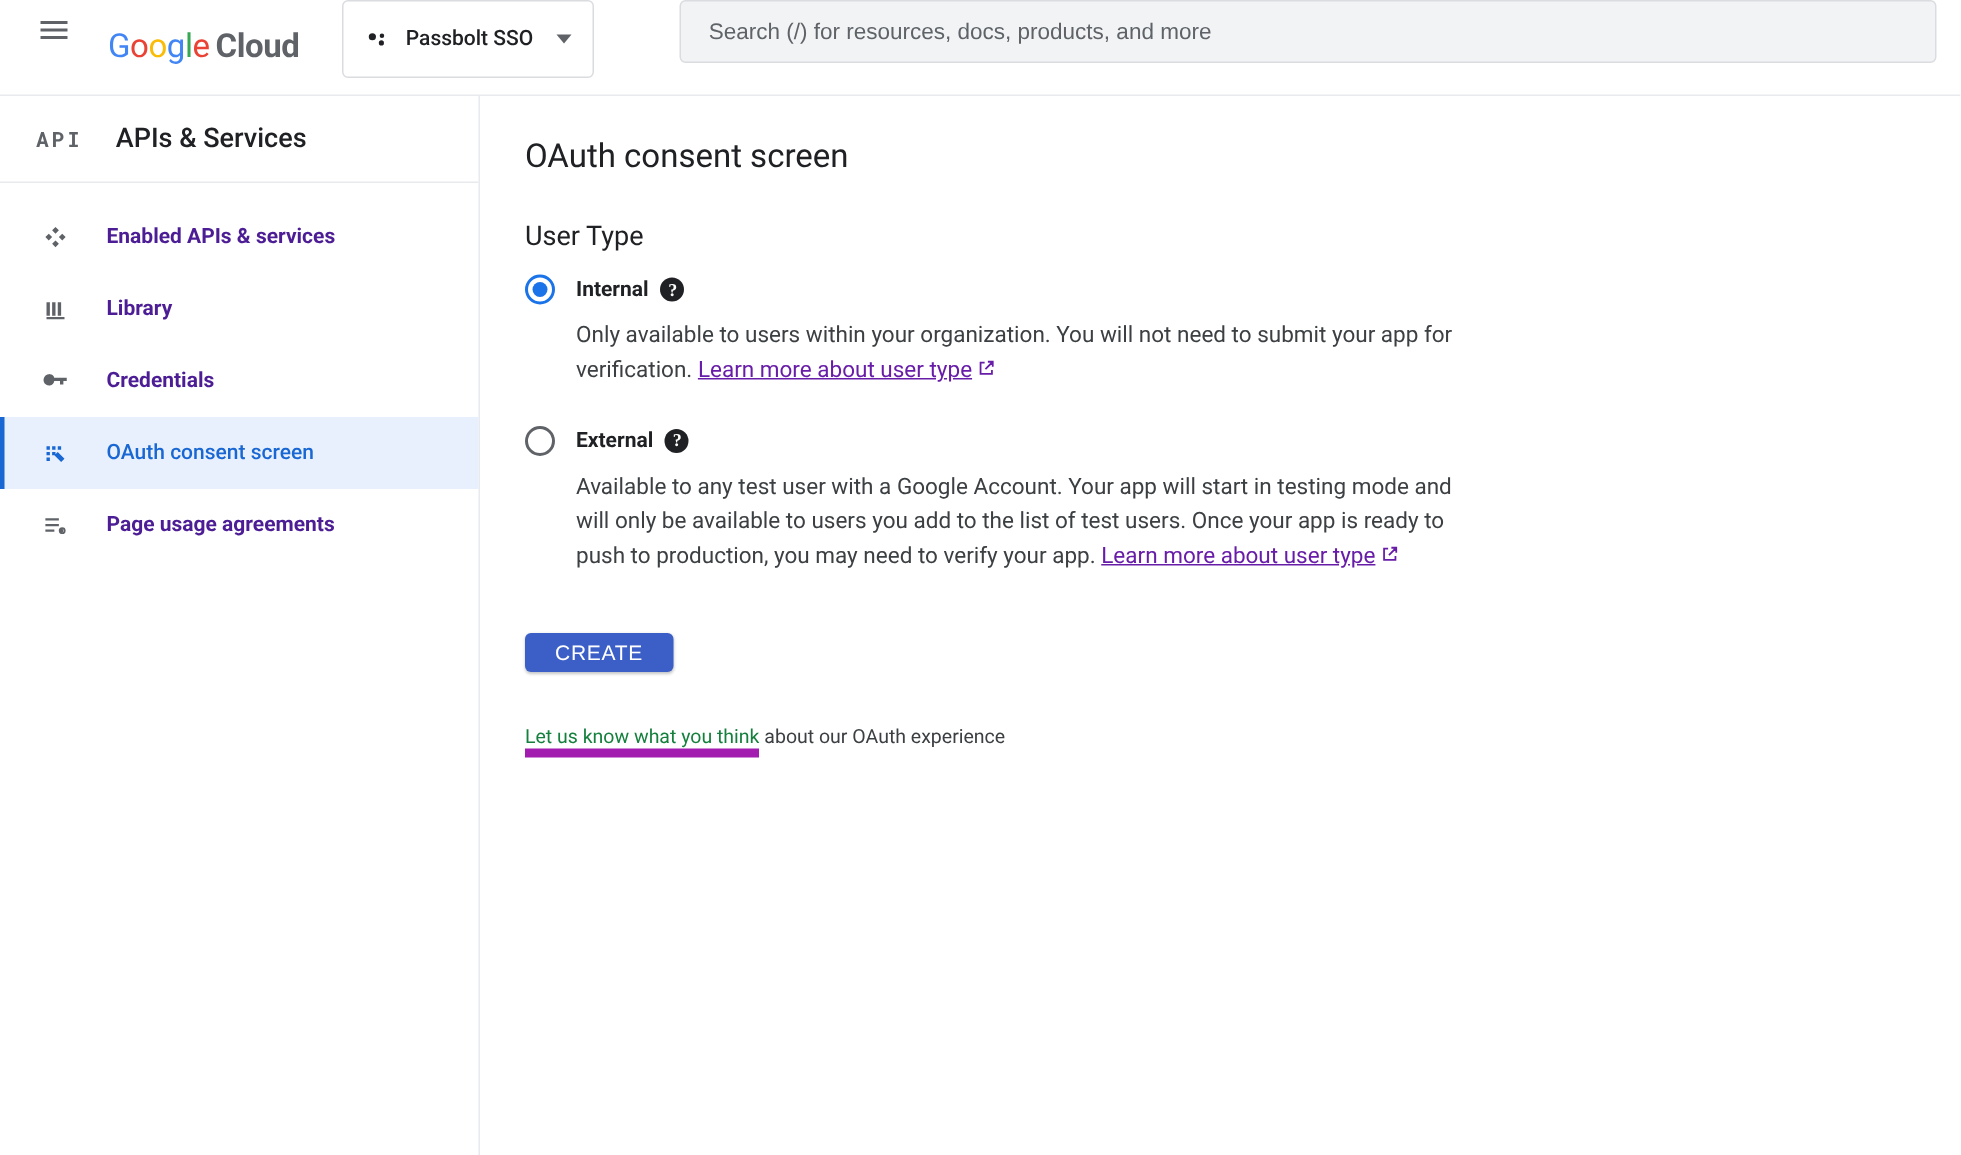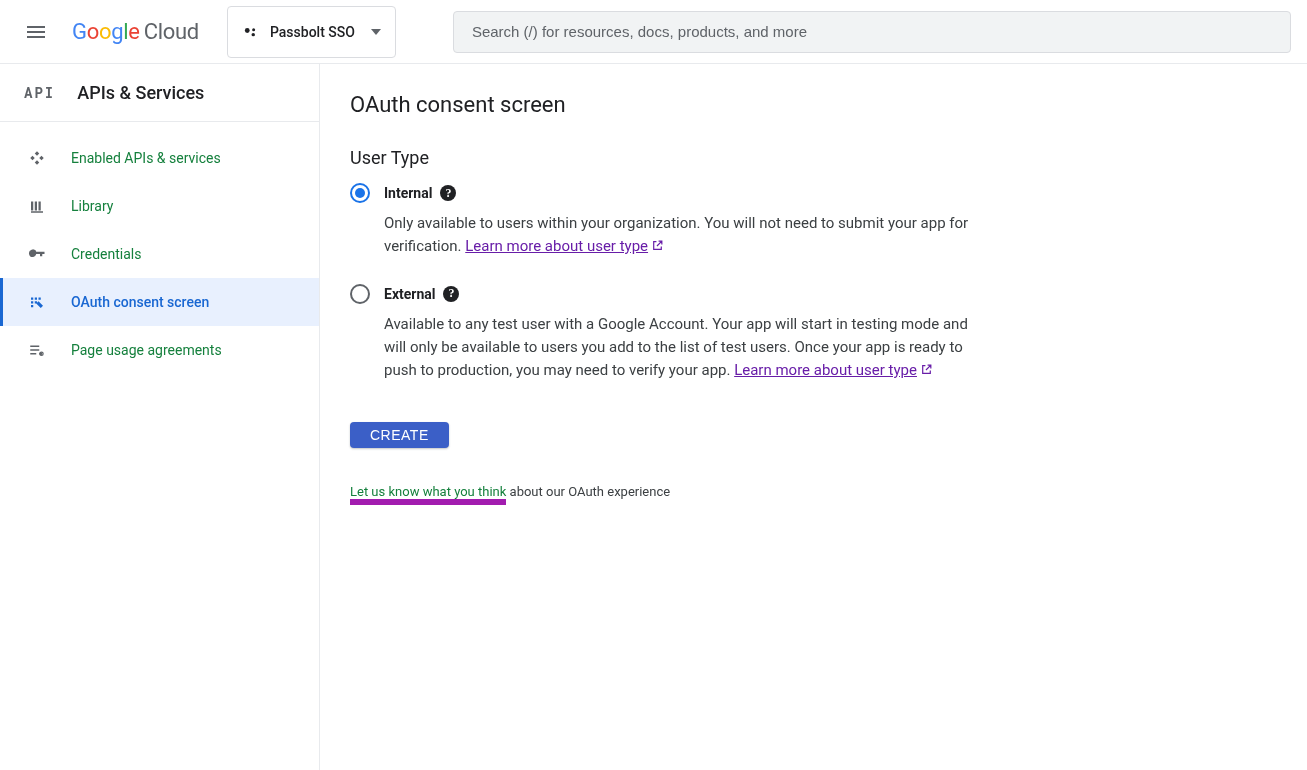--- a/index.html
+++ b/index.html
@@ -8,41 +8,40 @@
     font-family: Roboto, "Helvetica Neue", Arial, sans-serif;
     font-size: 14px;
     color: #202124;
     background: #fff;
     width: 1307px;
     height: 770px;
     overflow: hidden;
   }
   .header {
     display: flex;
-    align-items: center;
     height: 64px;
     border-bottom: 1px solid #e8eaed;
     padding: 0 16px;
     gap: 16px;
   }
   .hamburger-btn {
     width: 40px; height: 40px;
     display: flex; align-items: center; justify-content: center;
     border: none; background: none; cursor: pointer;
     border-radius: 50%;
     color: #5f6368;
   }
   .logo {
     display: flex; align-items: center;
     font-size: 22px;
     font-weight: 400;
     letter-spacing: -0.3px;
   }
   .logo .g-word { font-family: "Product Sans", Roboto, Arial, sans-serif; font-weight: 400; }
-  .logo .cloud-word { color: #5f6368; margin-left: 4px; }
+  .logo .cloud-word { color: #5f6368; margin-left: 4px; font-weight: bold; }
   .project-picker {
     display: inline-flex; align-items: center;
     gap: 10px;
     border: 1px solid #dadce0;
     border-radius: 4px;
     height: 52px;
     padding: 0 14px;
     cursor: pointer;
     font-weight: 500;
     font-size: 14px;
@@ -107,22 +106,23 @@
   .nav {
     padding-top: 12px;
   }
   .nav-item {
     display: flex; align-items: center;
     height: 48px;
     padding-left: 24px;
     gap: 24px;
     cursor: pointer;
     font-size: 14px;
-    color: #15803d;
+    color: #4c1d95;
     border-left: 3px solid transparent;
+    font-weight: bold;
   }
   .nav-item.active {
     background: #e8f0fe;
     color: #1967d2;
     font-weight: 500;
     border-left-color: #1967d2;
   }
   .nav-item .nav-icon {
     width: 20px; height: 20px;
     display: flex; align-items: center; justify-content: center;

